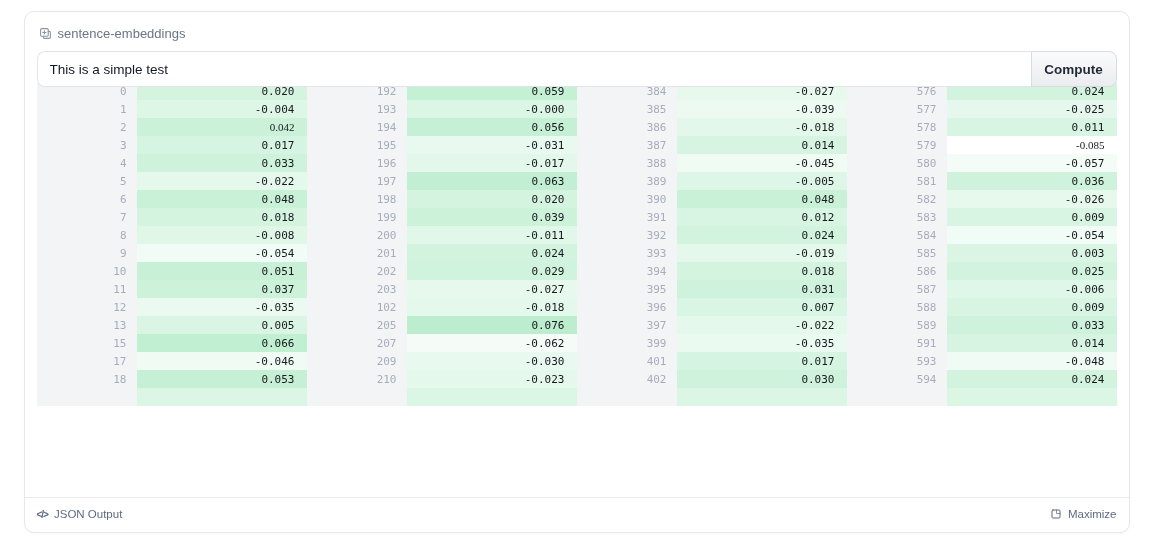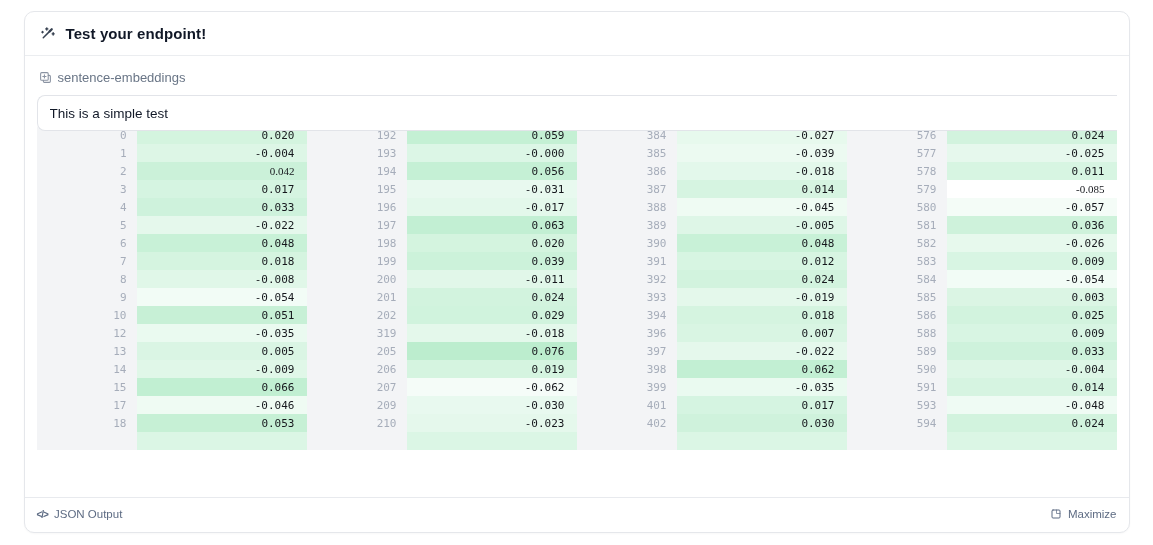--- a/index.html
+++ b/index.html
@@ -47,44 +47,35 @@
   .footer-btn { display: flex; align-items: center; gap: 6px; cursor: pointer; color: #5d6b83; }
   .footer-btn .lbl { font-size: 11.5px; }
   .code-glyph { font-size: 10px; font-weight: 700; letter-spacing: -1px; color: #5d6b83; }
   .maxi-icon { width: 12px; height: 12px; }
 </style>
 </head>
 <body>
 
 <div class="card">
 
-  <div class="card-header">
-    <svg class="wand" viewBox="0 0 24 24" fill="none" stroke="currentColor" stroke-width="2" stroke-linecap="round">
-      <path d="M6 18 L15 9"></path>
-      <path d="M15 9 L18 6" stroke-width="3.2"></path>
-      <path d="M11 4 v3 M9.5 5.5 h3"></path>
-      <path d="M20 11 v3 M18.5 12.5 h3"></path>
-      <path d="M5 9 v2 M4 10 h2"></path>
-    </svg>
-    <h1>Test your endpoint!</h1>
-  </div>
 
   <div class="card-body">
 
     <div class="model-row">
       <svg viewBox="0 0 24 24" fill="none" stroke="currentColor" stroke-width="2" stroke-linecap="round">
         <rect x="3" y="3" width="14" height="14" rx="2"></rect>
         <path d="M17 8 h2 a2 2 0 0 1 2 2 v9 a2 2 0 0 1 -2 2 h-9 a2 2 0 0 1 -2 -2 v-2"></path>
         <path d="M10 7 v6 M7 10 h6"></path>
       </svg>
       <span class="model-label">sentence-embeddings</span>
     </div>
 
     <div class="form-row">
       <input class="text-input" type="text" value="This is a simple test" style="">
+      <button class="compute-btn">Compute</button>
     </div>
 
     <div class="table-clip">
       <table class="emb">
         <tbody>
             <tr>
               <td class="idx">0</td>
               <td class="val" style="background: rgba(34, 197, 94, 0.196);">0.020</td>
               <td class="idx">192</td>
               <td class="val" style="background: rgba(34, 197, 94, 0.267);">0.059</td>
@@ -187,50 +178,50 @@
               <td class="idx">10</td>
               <td class="val" style="background: rgba(34, 197, 94, 0.255);">0.051</td>
               <td class="idx">202</td>
               <td class="val" style="background: rgba(34, 197, 94, 0.21);">0.029</td>
               <td class="idx">394</td>
               <td class="val" style="background: rgba(34, 197, 94, 0.192);">0.018</td>
               <td class="idx">586</td>
               <td class="val" style="background: rgba(34, 197, 94, 0.204);">0.025</td>
             </tr>
             <tr>
+              <td class="idx">11</td>
+              <td class="val" style="background: rgba(34, 197, 94, 0.227);">0.037</td>
+              <td class="idx">203</td>
+              <td class="val" style="background: rgba(34, 197, 94, 0.11);">-0.027</td>
+              <td class="idx">395</td>
+              <td class="val" style="background: rgba(34, 197, 94, 0.216);">0.031</td>
+              <td class="idx">587</td>
+              <td class="val" style="background: rgba(34, 197, 94, 0.145);">-0.006</td>
+            </tr>
+            <tr>
               <td class="idx">12</td>
               <td class="val" style="background: rgba(34, 197, 94, 0.094);">-0.035</td>
-              <td class="idx">319</td>
+              <td class="idx">102</td>
               <td class="val" style="background: rgba(34, 197, 94, 0.12);">-0.018</td>
               <td class="idx">396</td>
               <td class="val" style="background: rgba(34, 197, 94, 0.173);">0.007</td>
               <td class="idx">588</td>
               <td class="val" style="background: rgba(34, 197, 94, 0.176);">0.009</td>
             </tr>
             <tr>
               <td class="idx">13</td>
               <td class="val" style="background: rgba(34, 197, 94, 0.17);">0.005</td>
               <td class="idx">205</td>
               <td class="val" style="background: rgba(34, 197, 94, 0.3);">0.076</td>
               <td class="idx">397</td>
               <td class="val" style="background: rgba(34, 197, 94, 0.118);">-0.022</td>
               <td class="idx">589</td>
               <td class="val" style="background: rgba(34, 197, 94, 0.22);">0.033</td>
             </tr>
             <tr>
-              <td class="idx">14</td>
-              <td class="val" style="background: rgba(34, 197, 94, 0.14);">-0.009</td>
-              <td class="idx">206</td>
-              <td class="val" style="background: rgba(34, 197, 94, 0.192);">0.019</td>
-              <td class="idx">398</td>
-              <td class="val" style="background: rgba(34, 197, 94, 0.275);">0.062</td>
-              <td class="idx">590</td>
-              <td class="val" style="background: rgba(34, 197, 94, 0.153);">-0.004</td>
-            </tr>
-            <tr>
               <td class="idx">15</td>
               <td class="val" style="background: rgba(34, 197, 94, 0.282);">0.066</td>
               <td class="idx">207</td>
               <td class="val" style="background: rgba(34, 197, 94, 0.043);">-0.062</td>
               <td class="idx">399</td>
               <td class="val" style="background: rgba(34, 197, 94, 0.094);">-0.035</td>
               <td class="idx">591</td>
               <td class="val" style="background: rgba(34, 197, 94, 0.184);">0.014</td>
             </tr>
             <tr>

